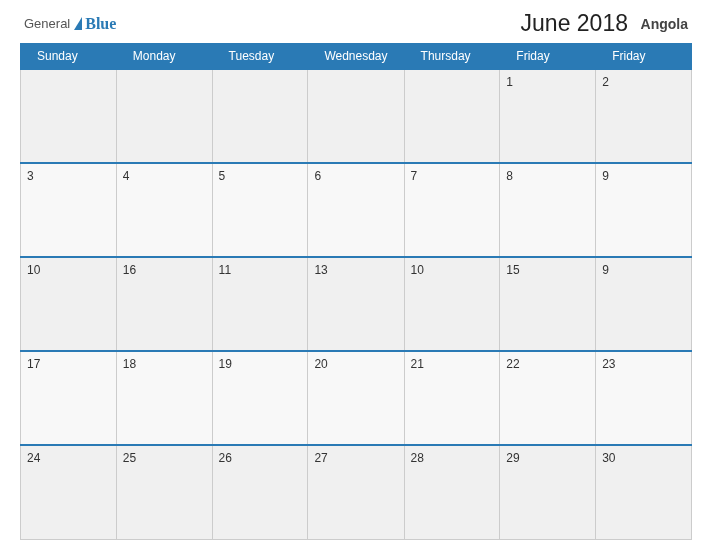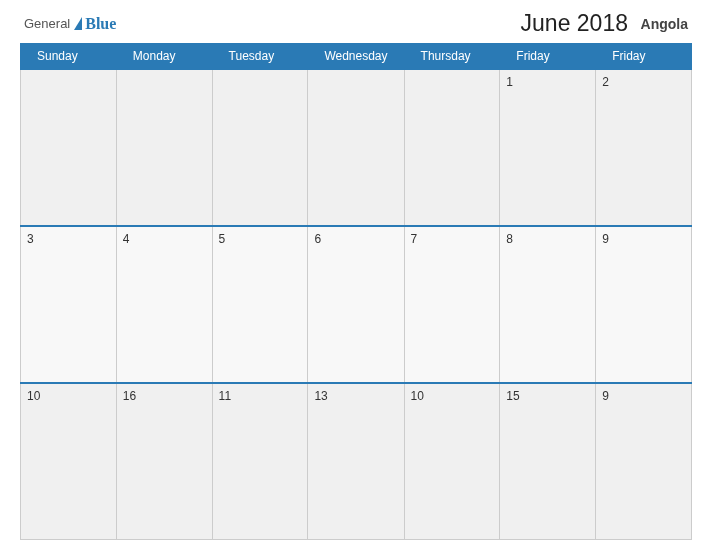--- a/index.html
+++ b/index.html
@@ -194,14 +194,60 @@
         <td>
           <span class="day-num">10</span>
         </td>
         <td>
           <span class="day-num">15</span>
         </td>
         <td>
           <span class="day-num">9</span>
         </td>
       </tr>
+      <tr>
+        <td>
+          <span class="day-num">17</span>
+        </td>
+        <td>
+          <span class="day-num">18</span>
+        </td>
+        <td>
+          <span class="day-num">19</span>
+        </td>
+        <td>
+          <span class="day-num">20</span>
+        </td>
+        <td>
+          <span class="day-num">21</span>
+        </td>
+        <td>
+          <span class="day-num">22</span>
+        </td>
+        <td>
+          <span class="day-num">23</span>
+        </td>
+      </tr>
+      <tr>
+        <td>
+          <span class="day-num">24</span>
+        </td>
+        <td>
+          <span class="day-num">25</span>
+        </td>
+        <td>
+          <span class="day-num">26</span>
+        </td>
+        <td>
+          <span class="day-num">27</span>
+        </td>
+        <td>
+          <span class="day-num">28</span>
+        </td>
+        <td>
+          <span class="day-num">29</span>
+        </td>
+        <td>
+          <span class="day-num">30</span>
+        </td>
+      </tr>
     </tbody>
 </table>
 
 </body></html>

